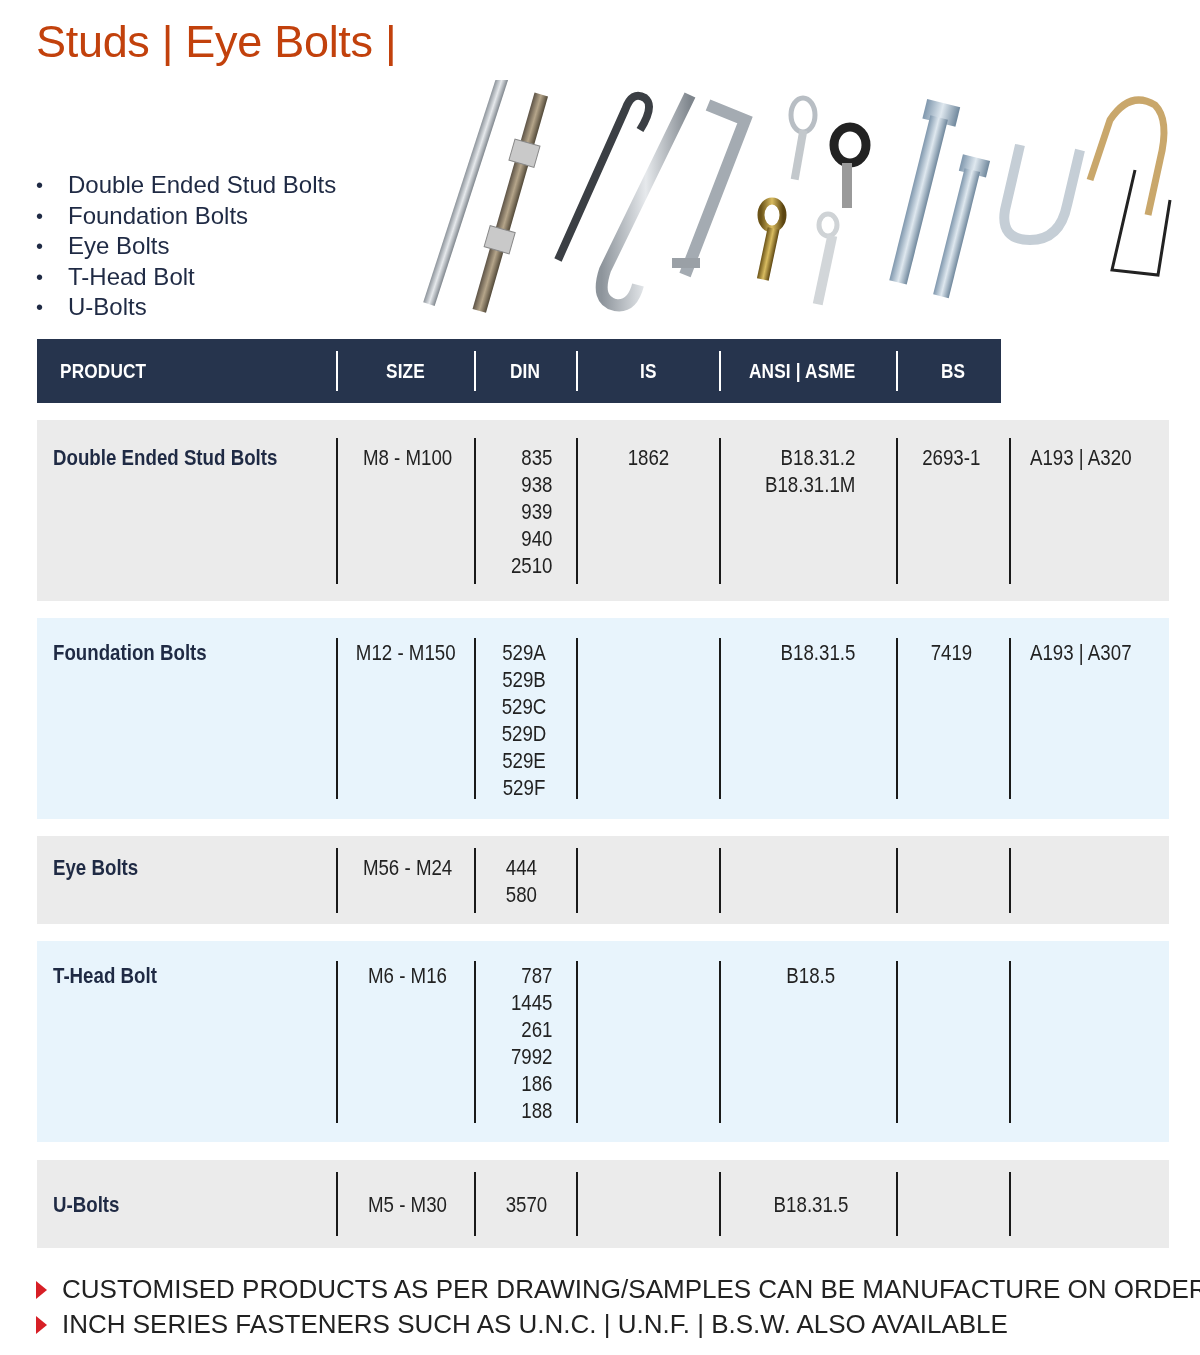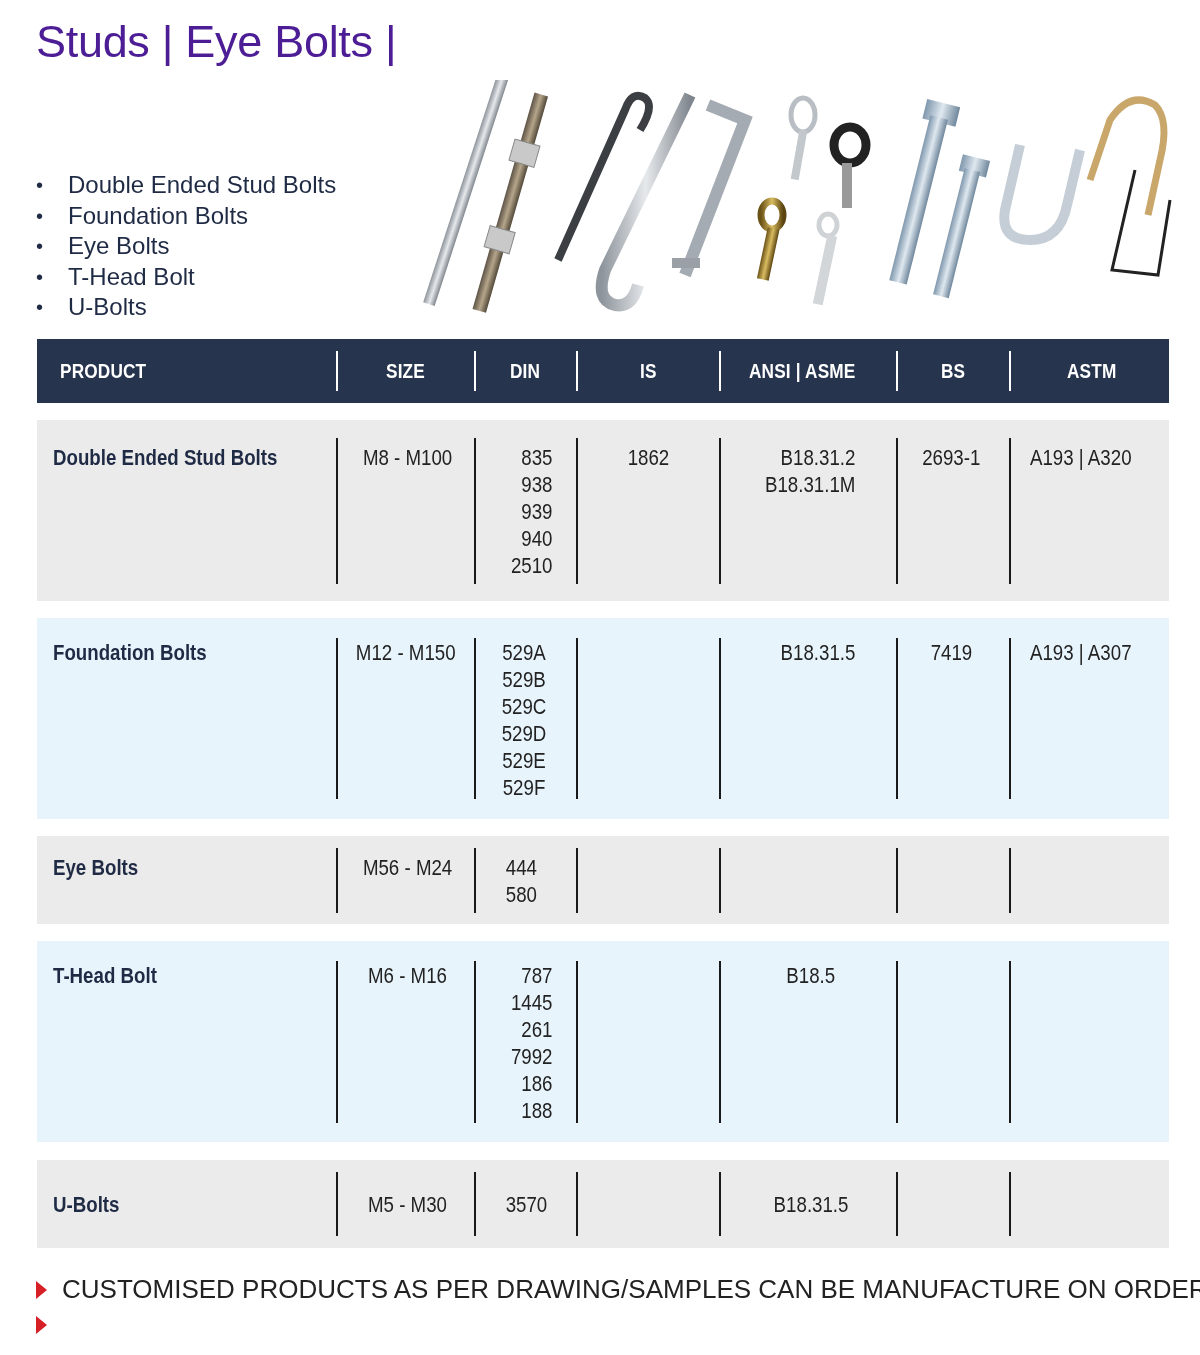--- a/index.html
+++ b/index.html
@@ -2,31 +2,31 @@
 <html><head>
 <meta charset="utf-8">
 <style>
   * { box-sizing: border-box; margin: 0; padding: 0; }
   html, body { width: 1200px; height: 1355px; background: #ffffff; overflow: hidden; }
   body { position: relative; font-family: "Liberation Sans", sans-serif; color: #1f2a44; }
 
   .title {
     position: absolute; left: 36px; top: 14px;
     font-family: "Liberation Sans", sans-serif;
-    font-size: 45px; line-height: 56px; color: #4c1d95; font-weight: normal;
+    font-size: 45px; line-height: 56px; color: #c2410c; font-weight: normal;
     letter-spacing: -0.3px;
   }
   .bullets { position: absolute; left: 36px; top: 170px; list-style: none; }
   .bullets li { position: relative; padding-left: 32px; font-size: 24px; line-height: 30.5px; color: #1f2a44; }
   .bullets li::before { content: "•"; position: absolute; left: 0; top: 0; font-size: 20px; color: #1f2a44; }
 
   .photo { position: absolute; left: 400px; top: 80px; width: 780px; height: 240px; }
 
   .table-header {
-    position: absolute; left: 37px; top: 339px; width: 1132px; height: 64px;
+    position: absolute; left: 37px; top: 339px; width: 964px; height: 64px;
     background: #26344d;
   }
   .hcell {
     position: absolute; top: 0; height: 64px; line-height: 64px;
     color: #ffffff; font-weight: bold; font-size: 21px; transform: scaleX(0.82); transform-origin: left center;
     white-space: nowrap; letter-spacing: 0.2px;
   }
   .hsep, .sep { position: absolute; width: 2px; }
   .hsep { background: #ffffff; top: 12px; height: 40px; }
   .sep { background: #1a1a1a; }
@@ -241,14 +241,15 @@
   <div class="sep" style="left:972px;top:12px;height:64px"></div>
 </div>
 
 <div class="notes">
   <div class="note">
     <span class="arrow"></span>
     <span>CUSTOMISED PRODUCTS AS PER DRAWING/SAMPLES CAN BE MANUFACTURE ON ORDER</span>
   </div>
   <div class="note">
     <span class="arrow"></span>
+    <span>INCH SERIES FASTENERS SUCH AS U.N.C. | U.N.F. | B.S.W. ALSO AVAILABLE</span>
   </div>
 </div>
 
 </body></html>

